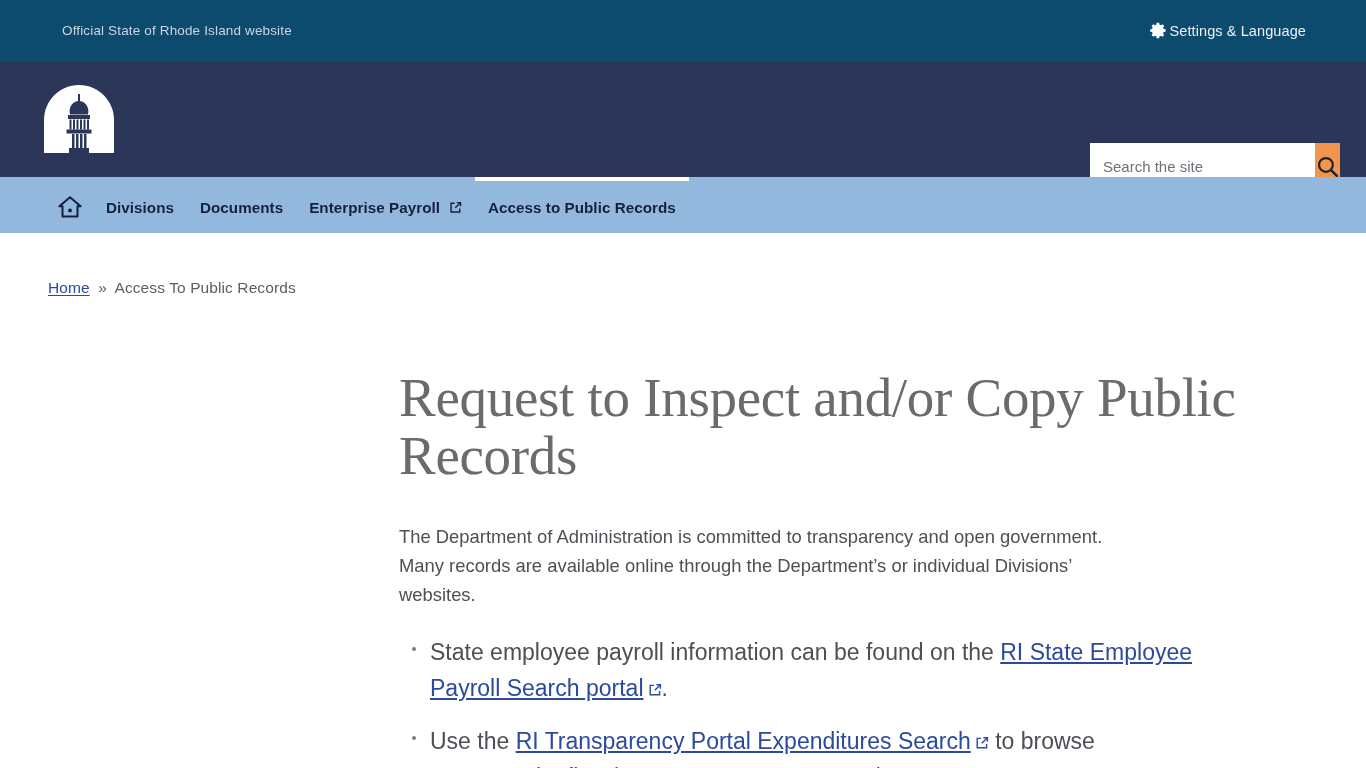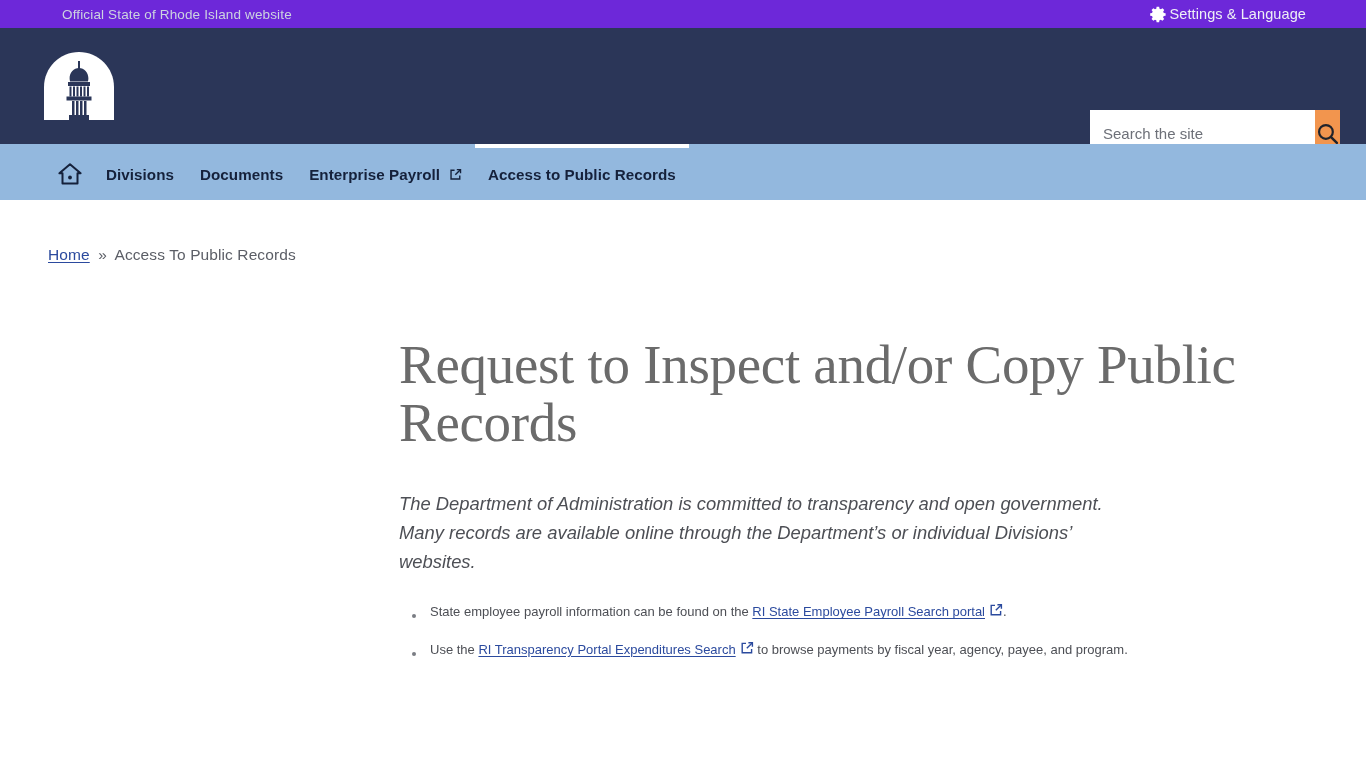--- a/index.html
+++ b/index.html
@@ -6,22 +6,22 @@
   html, body {
     margin: 0; padding: 0;
     width: 1366px; height: 768px;
     overflow: hidden;
     background: #ffffff;
     font-family: "Liberation Sans", sans-serif;
   }
 
   
   .utility-bar {
-    height: 28px;
-    background: #6d28d9;
+    height: 61px;
+    background: #0c4a6e;
     display: flex;
     align-items: center;
     justify-content: space-between;
     padding: 0 60px 0 62px;
   }
   .utility-text {
     color: #cdd3e0;
     font-size: 13.5px;
     letter-spacing: 0.15px;
   }
@@ -171,30 +171,29 @@
     margin: 0 0 36px 0;
     letter-spacing: -0.3px;
     max-width: 930px;
   }
   .intro {
     font-size: 18.4px;
     line-height: 1.59;
     color: #4d4f55;
     margin: 0 0 26px 0;
     max-width: 730px;
-    font-style: italic;
   }
   ul.links-list {
     margin: 0;
     padding-left: 31px;
     list-style: none;
     max-width: 800px;
   }
   ul.links-list li {
-    font-size: 13px;
+    font-size: 23px;
     line-height: 1.56;
     color: #4d4f55;
     margin-bottom: 17px;
     position: relative;
   }
   ul.links-list li::before {
     content: "";
     position: absolute;
     left: -18px;
     top: 12px;

